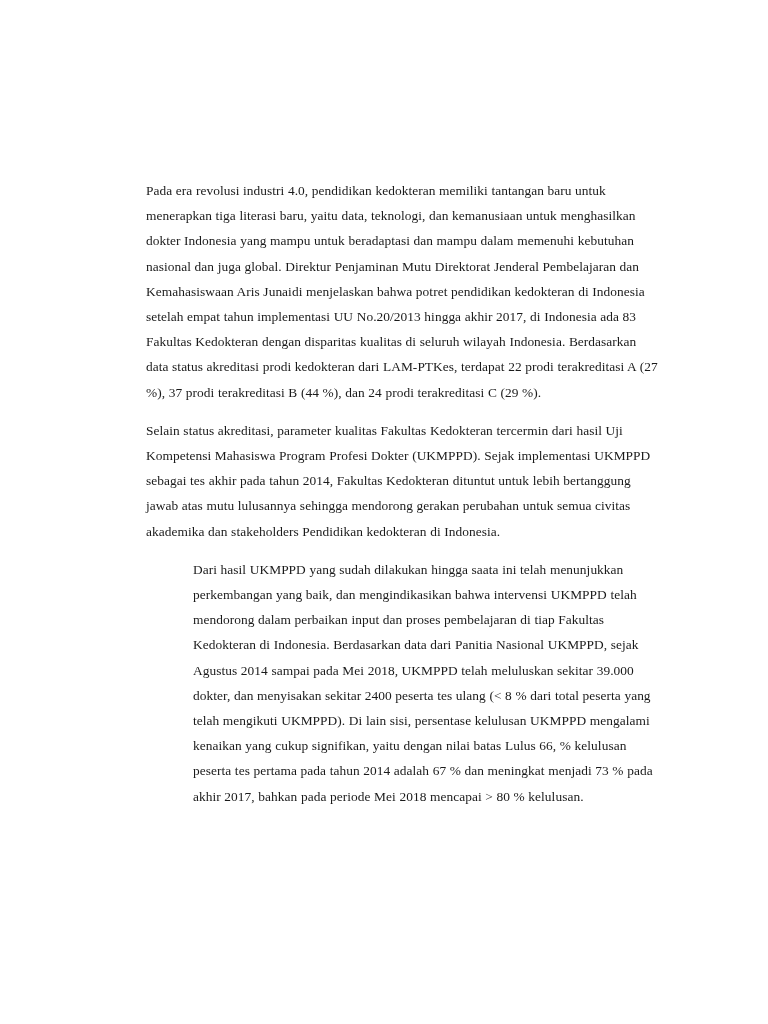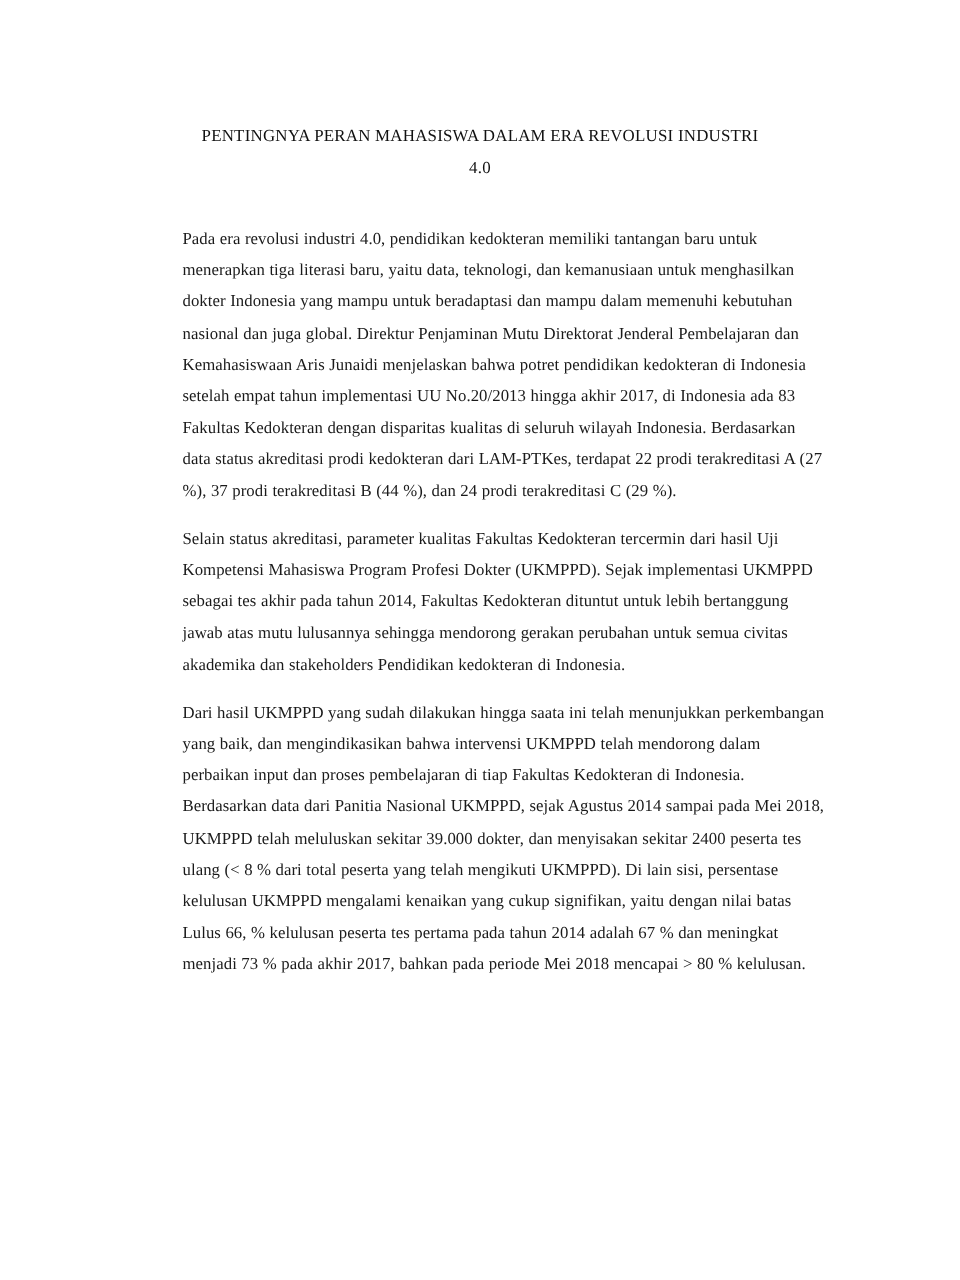--- a/index.html
+++ b/index.html
@@ -58,31 +58,28 @@
     font-size: 13.4px;
     line-height: 25.2px;
     text-align: left;
     color: #1a1a1a;
     letter-spacing: 0.05px;
     word-spacing: 0.2px;
   }
 
   .doc-paragraph:last-child {
     margin-bottom: 0;
+    margin-left: 47px;
   }
 </style>
 </head>
 <body>
 
 <div class="page">
 
-  <h1 class="doc-title">
-    <span class="title-line">PENTINGNYA PERAN MAHASISWA DALAM ERA REVOLUSI INDUSTRI</span>
-    <span class="title-line">4.0</span>
-  </h1>
 
   <div class="body-copy">
     <p class="doc-paragraph">Pada era revolusi industri 4.0, pendidikan kedokteran memiliki tantangan baru untuk menerapkan tiga literasi baru, yaitu data, teknologi, dan kemanusiaan untuk menghasilkan dokter Indonesia yang mampu untuk beradaptasi dan mampu dalam memenuhi kebutuhan nasional dan juga global. Direktur Penjaminan Mutu Direktorat Jenderal Pembelajaran dan Kemahasiswaan Aris Junaidi menjelaskan bahwa potret pendidikan kedokteran di Indonesia setelah empat tahun implementasi UU No.20/2013 hingga akhir 2017, di Indonesia ada 83 Fakultas Kedokteran dengan disparitas kualitas di seluruh wilayah Indonesia. Berdasarkan data status akreditasi prodi kedokteran dari LAM-PTKes, terdapat 22 prodi terakreditasi A (27 %), 37 prodi terakreditasi B (44 %), dan 24 prodi terakreditasi C (29 %).</p>
     <p class="doc-paragraph">Selain status akreditasi, parameter kualitas Fakultas Kedokteran tercermin dari hasil Uji Kompetensi Mahasiswa Program Profesi Dokter (UKMPPD). Sejak implementasi UKMPPD sebagai tes akhir pada tahun 2014, Fakultas Kedokteran dituntut untuk lebih bertanggung jawab atas mutu lulusannya sehingga mendorong gerakan perubahan untuk semua civitas akademika dan stakeholders Pendidikan kedokteran di Indonesia.</p>
     <p class="doc-paragraph">Dari hasil UKMPPD yang sudah dilakukan hingga saata ini telah menunjukkan perkembangan yang baik, dan mengindikasikan bahwa intervensi UKMPPD telah mendorong dalam perbaikan input dan proses pembelajaran di tiap Fakultas Kedokteran di Indonesia. Berdasarkan data dari Panitia Nasional UKMPPD, sejak Agustus 2014 sampai pada Mei 2018, UKMPPD telah meluluskan sekitar 39.000 dokter, dan menyisakan sekitar 2400 peserta tes ulang (&lt; 8 % dari total peserta yang telah mengikuti UKMPPD). Di lain sisi, persentase kelulusan UKMPPD mengalami kenaikan yang cukup signifikan, yaitu dengan nilai batas Lulus 66, % kelulusan peserta tes pertama pada tahun 2014 adalah 67 % dan meningkat menjadi 73 % pada akhir 2017, bahkan pada periode Mei 2018 mencapai &gt; 80 % kelulusan.</p>
   </div>
 
 </div>
 
 </body></html>

